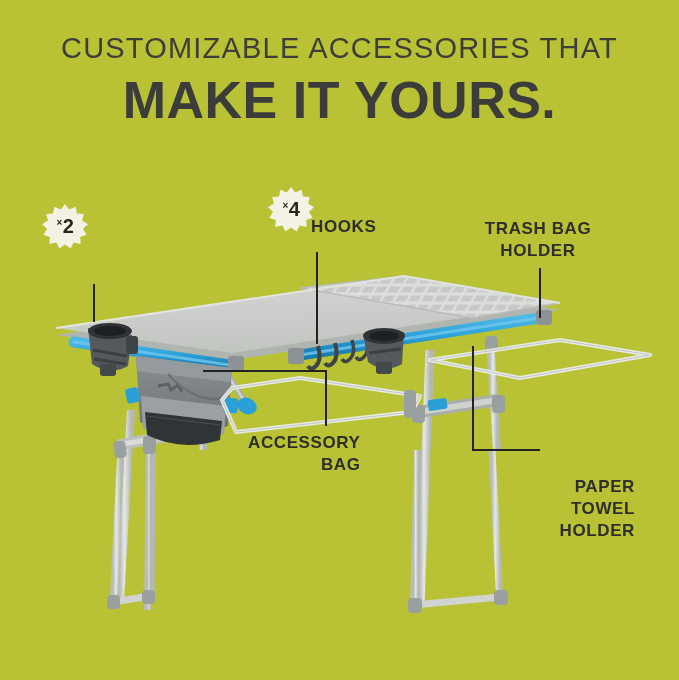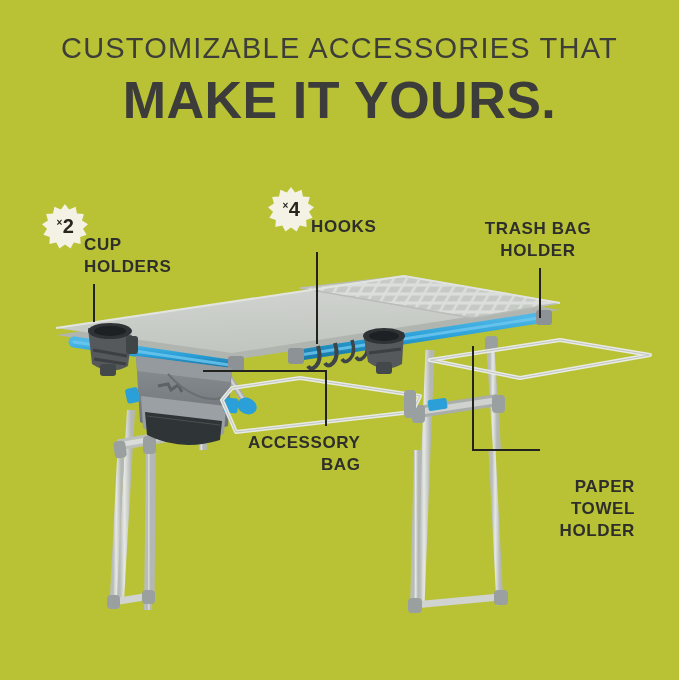--- a/index.html
+++ b/index.html
@@ -239,22 +239,20 @@
   <div class="burst b-hooks">
     <svg viewBox="0 0 100 100" aria-hidden="true">
       <polygon points="50,2 59,14 73,8 76,23 91,24 87,38 100,46 89,56 97,69 83,74 84,89 69,86 62,99 50,90 38,99 31,86 16,89 17,74 3,69 11,56 0,46 13,38 9,24 24,23 27,8 41,14" fill="#f4f2e4"></polygon>
     </svg>
     <div class="btxt">
       <span class="x">×</span>
         <span>4</span>
     </div>
   </div>
 
-  <div class="callout c-cup">CUP
-HOLDERS</div>
 
   <div class="callout c-hooks">HOOKS</div>
 
   <div class="callout c-trash">TRASH BAG
 HOLDER</div>
 
   <div class="callout c-acc">ACCESSORY
 BAG</div>
 
   <div class="callout c-paper">PAPER

